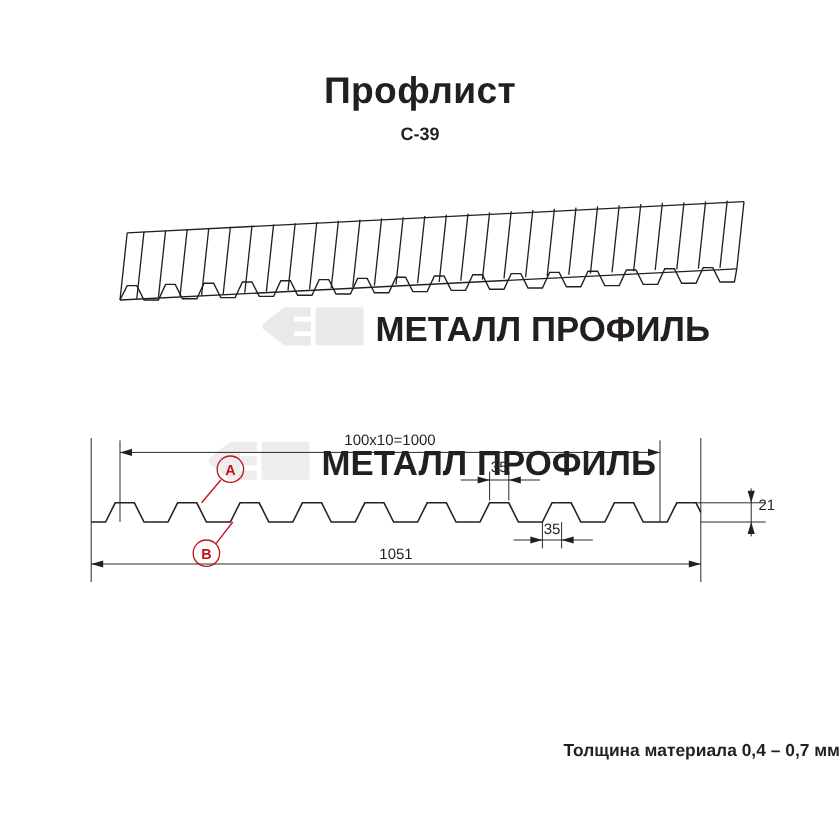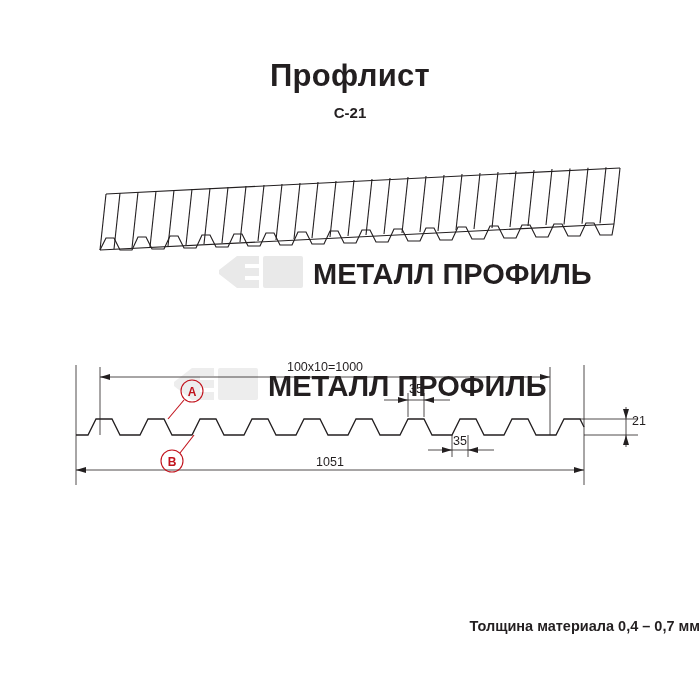--- a/index.html
+++ b/index.html
@@ -77,21 +77,21 @@
   }
   .dimtext { font-size: 12.5px; }
   .callout-text { font-size: 12px; fill: #c1121c; font-weight: bold; }
 </style>
 </head>
 <body>
 
 <div class="page">
 
   <div class="title">Профлист</div>
-  <div class="subtitle">С-21</div>
+  <div class="subtitle">С-39</div>
 
   <div class="wm wm1">
     <svg width="330" height="70" viewBox="0 0 330 70">
       <g fill="#e9e9e9" stroke="none">
         <path d="M4 30 L22 16 L44 16 L44 24 L30 24 L30 28 L44 28 L44 36 L30 36 L30 40 L44 40 L44 48 L22 48 L4 34 Z"></path>
         <rect x="48" y="16" width="40" height="32" rx="2"></rect>
       </g>
       <text x="98" y="44" font-size="29" font-weight="bold" fill="#e9e9e9" font-family="Liberation Sans, sans-serif">МЕТАЛЛ ПРОФИЛЬ</text>
     </svg>
   </div>

